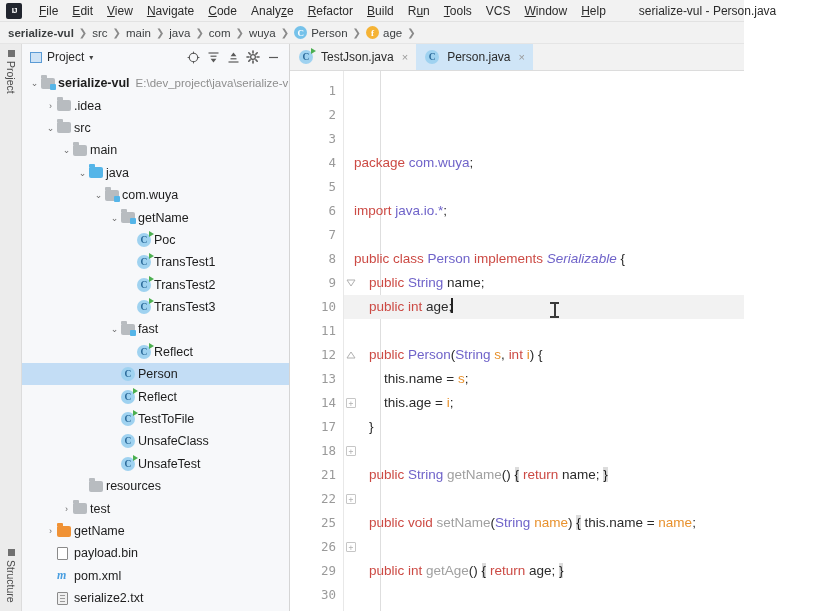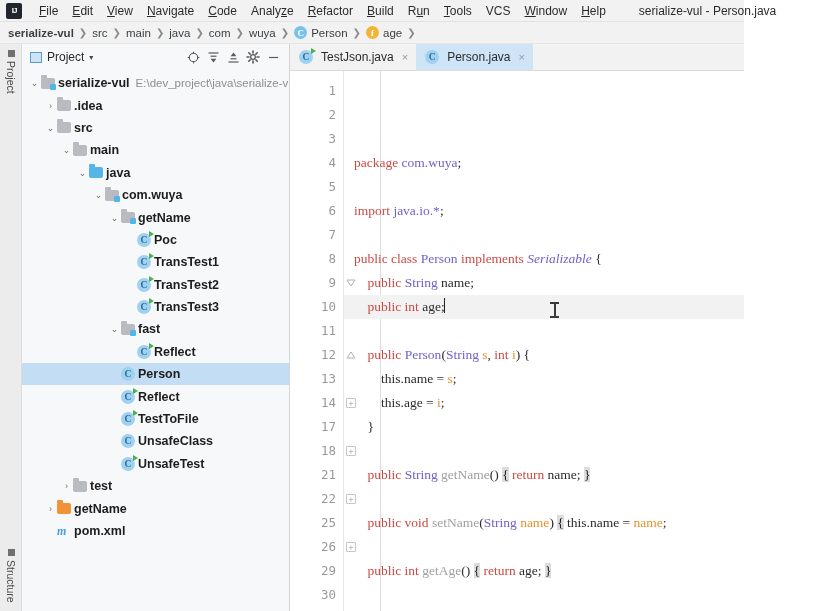--- a/index.html
+++ b/index.html
@@ -111,21 +111,21 @@
     height: 22.4px; display: flex; align-items: center;
     white-space: nowrap; cursor: default; padding-right: 4px;
   }
   .node.sel { background: #c3ddf5; }
   .arrow {
     width: 13px; text-align: center; font-size: 9px;
     color: #6b6b6b; flex: none;
   }
   .arrow.none { color: transparent; }
   .nicon { width: 17px; flex: none; display: flex; align-items: center; }
-  .label { color: #1d1d1d; font-weight: bold; }
+  .label { color: #1d1d1d; }
   .label.bold { font-weight: bold; }
   .subpath { color: #8e8e8e; margin-left: 6px; font-size: 11.5px; }
 
   
   .folder {
     width: 14px; height: 11px; border-radius: 1px 2px 2px 2px;
     position: relative; background: #b8bcc0;
   }
   .folder::before {
     content: ''; position: absolute; top: -3px; left: 0;
@@ -196,21 +196,21 @@
   .fold {
     position: absolute; right: -13px; top: 7px;
     width: 10px; height: 10px; color: #b0b0b0;
     font-size: 8px; line-height: 9px; text-align: center;
   }
   .fold.box { border: 1px solid #c6c6c6; border-radius: 1px; background: #fff; }
   .fold.tri { border: none; }
 
   .code {
     flex: 1; position: relative; padding-top: 8px;
-    font-family: Liberation Serif, serif;
+    font-family: Liberation Sans, sans-serif;
     font-size: 13.5px; line-height: 24px;
     white-space: pre; overflow: hidden;
   }
   .cl { height: 24px; padding-left: 10px; position: relative; }
   .cl.cur { background: #f2f2f2; }
   .vguide {
     position: absolute; left: 36px; top: 0; bottom: 0;
     width: 1px; background: #dedede;
   }
 
@@ -488,40 +488,61 @@
             </span>
             <span class="label">UnsafeClass</span>
           </div>
           <div class="node" style="padding-left: 86px;">
             <span class="arrow none">›</span>
             <span class="nicon">
               <span class="cls run">C</span>
             </span>
             <span class="label">UnsafeTest</span>
           </div>
+          <div class="node" style="padding-left: 54px;">
+            <span class="arrow none">›</span>
+            <span class="nicon">
+              <span class="folder res"></span>
+            </span>
+            <span class="label">resources</span>
+          </div>
           <div class="node" style="padding-left: 38px;">
             <span class="arrow">›</span>
             <span class="nicon">
               <span class="folder"></span>
             </span>
             <span class="label">test</span>
           </div>
           <div class="node" style="padding-left: 22px;">
             <span class="arrow">›</span>
             <span class="nicon">
               <span class="folder orange"></span>
             </span>
             <span class="label">getName</span>
           </div>
           <div class="node" style="padding-left: 22px;">
             <span class="arrow none">›</span>
             <span class="nicon">
+              <span class="fileico"></span>
+            </span>
+            <span class="label">payload.bin</span>
+          </div>
+          <div class="node" style="padding-left: 22px;">
+            <span class="arrow none">›</span>
+            <span class="nicon">
               <span class="mico">m</span>
             </span>
             <span class="label">pom.xml</span>
+          </div>
+          <div class="node" style="padding-left: 22px;">
+            <span class="arrow none">›</span>
+            <span class="nicon">
+              <span class="fileico txt"></span>
+            </span>
+            <span class="label">serialize2.txt</span>
           </div>
         </div>
     </div>
 
     <div class="editor-area">
       <div class="tabbar" id="tabbar">
           <div class="etab">
             <span class="nicon">
               <span class="cls run">C</span>
             </span>

